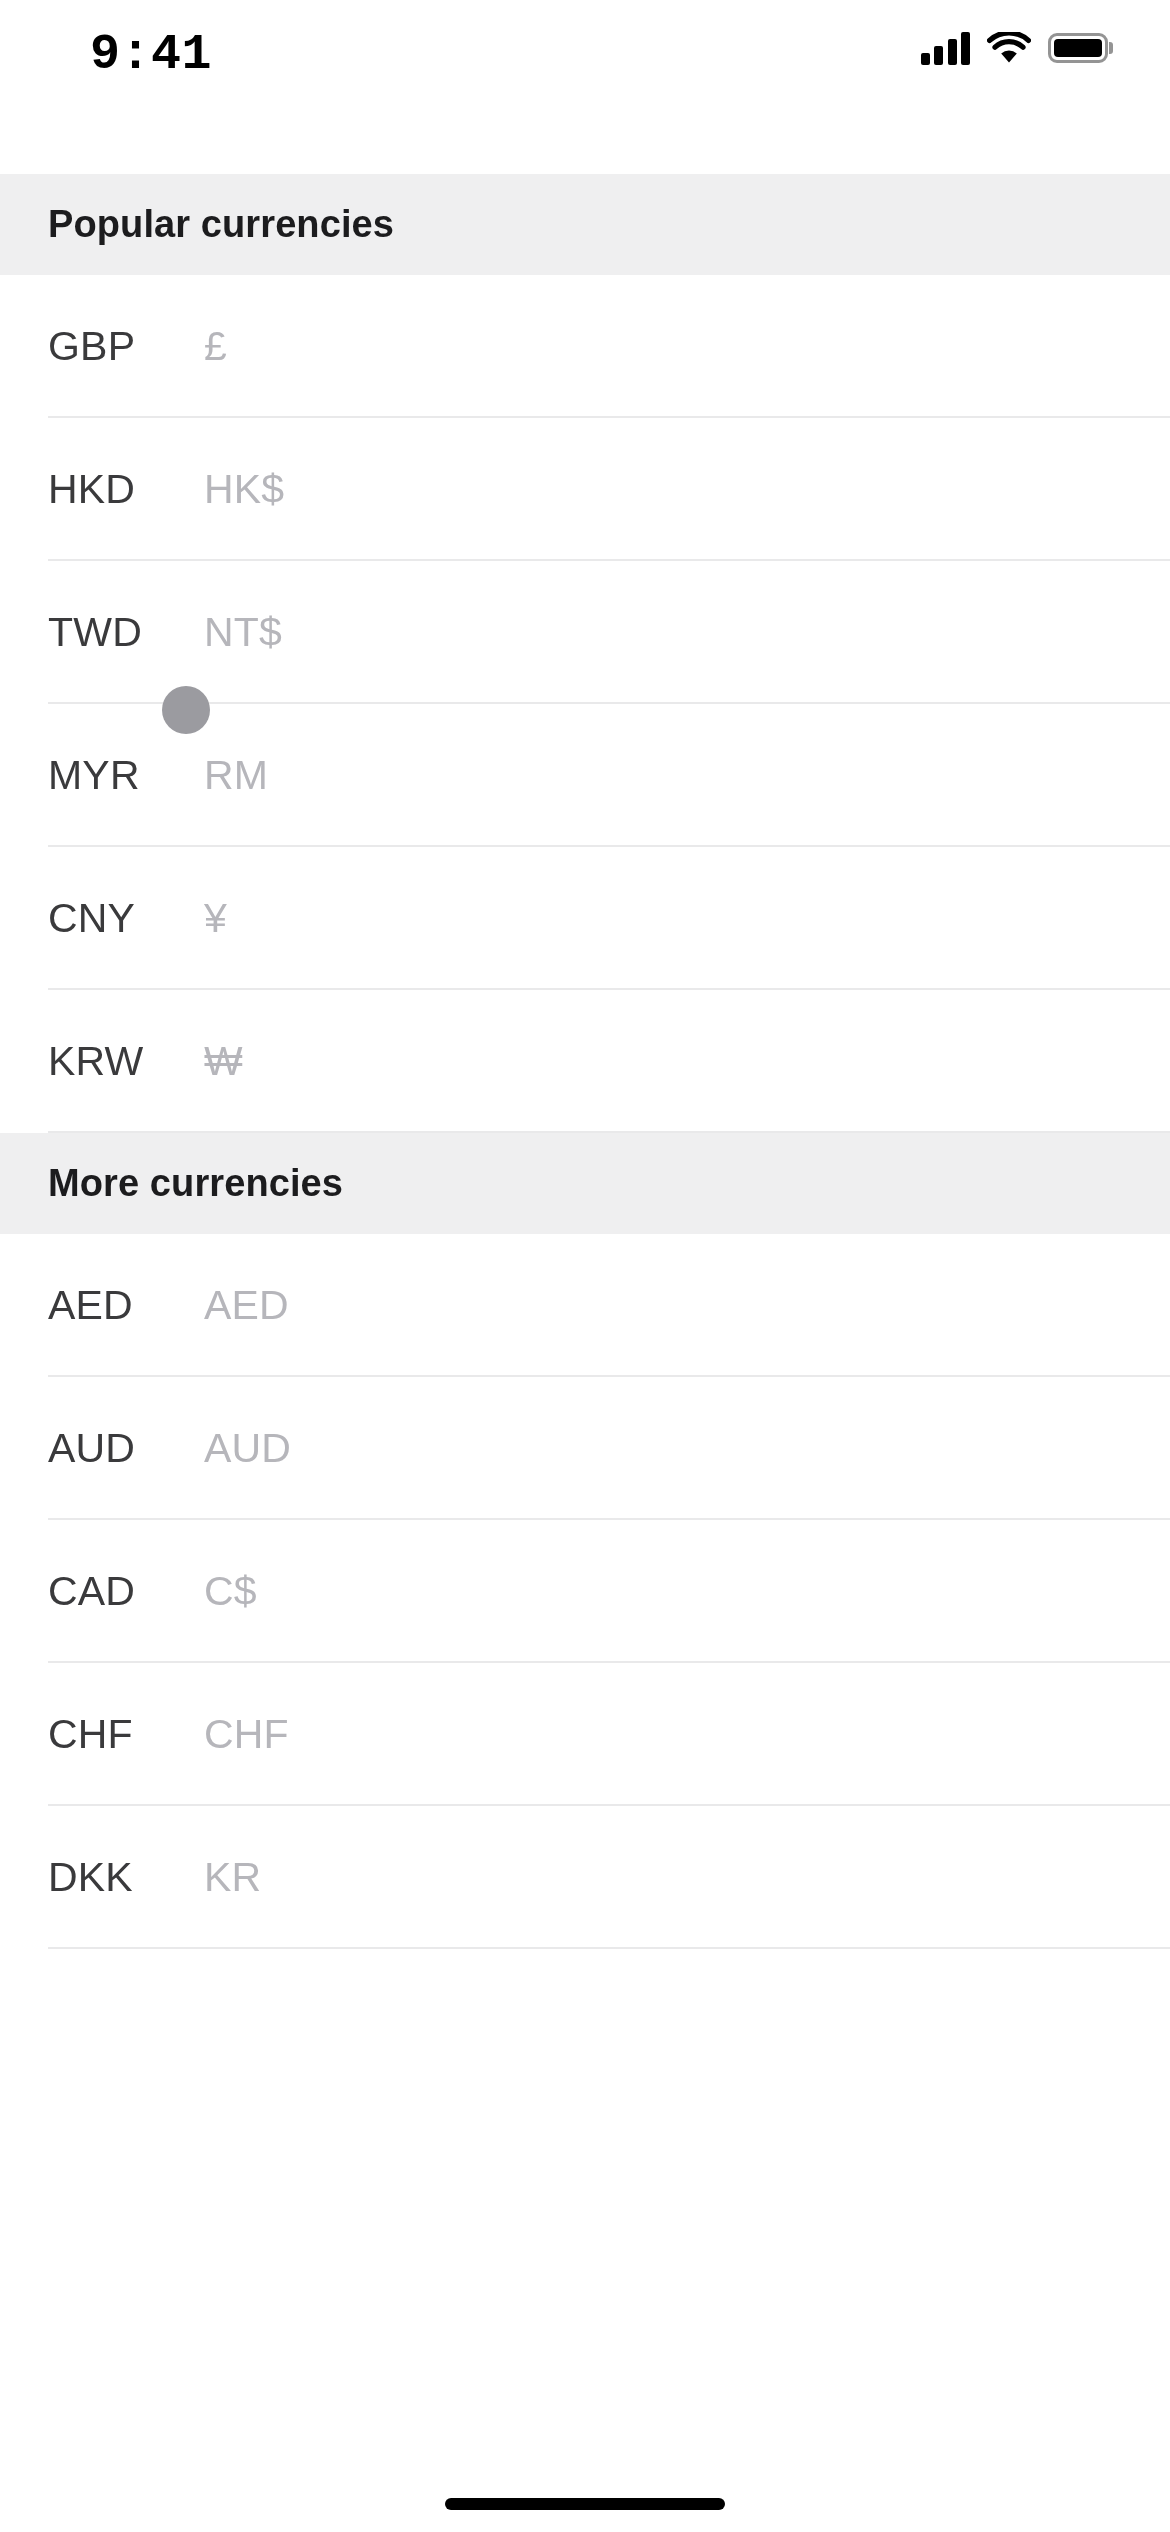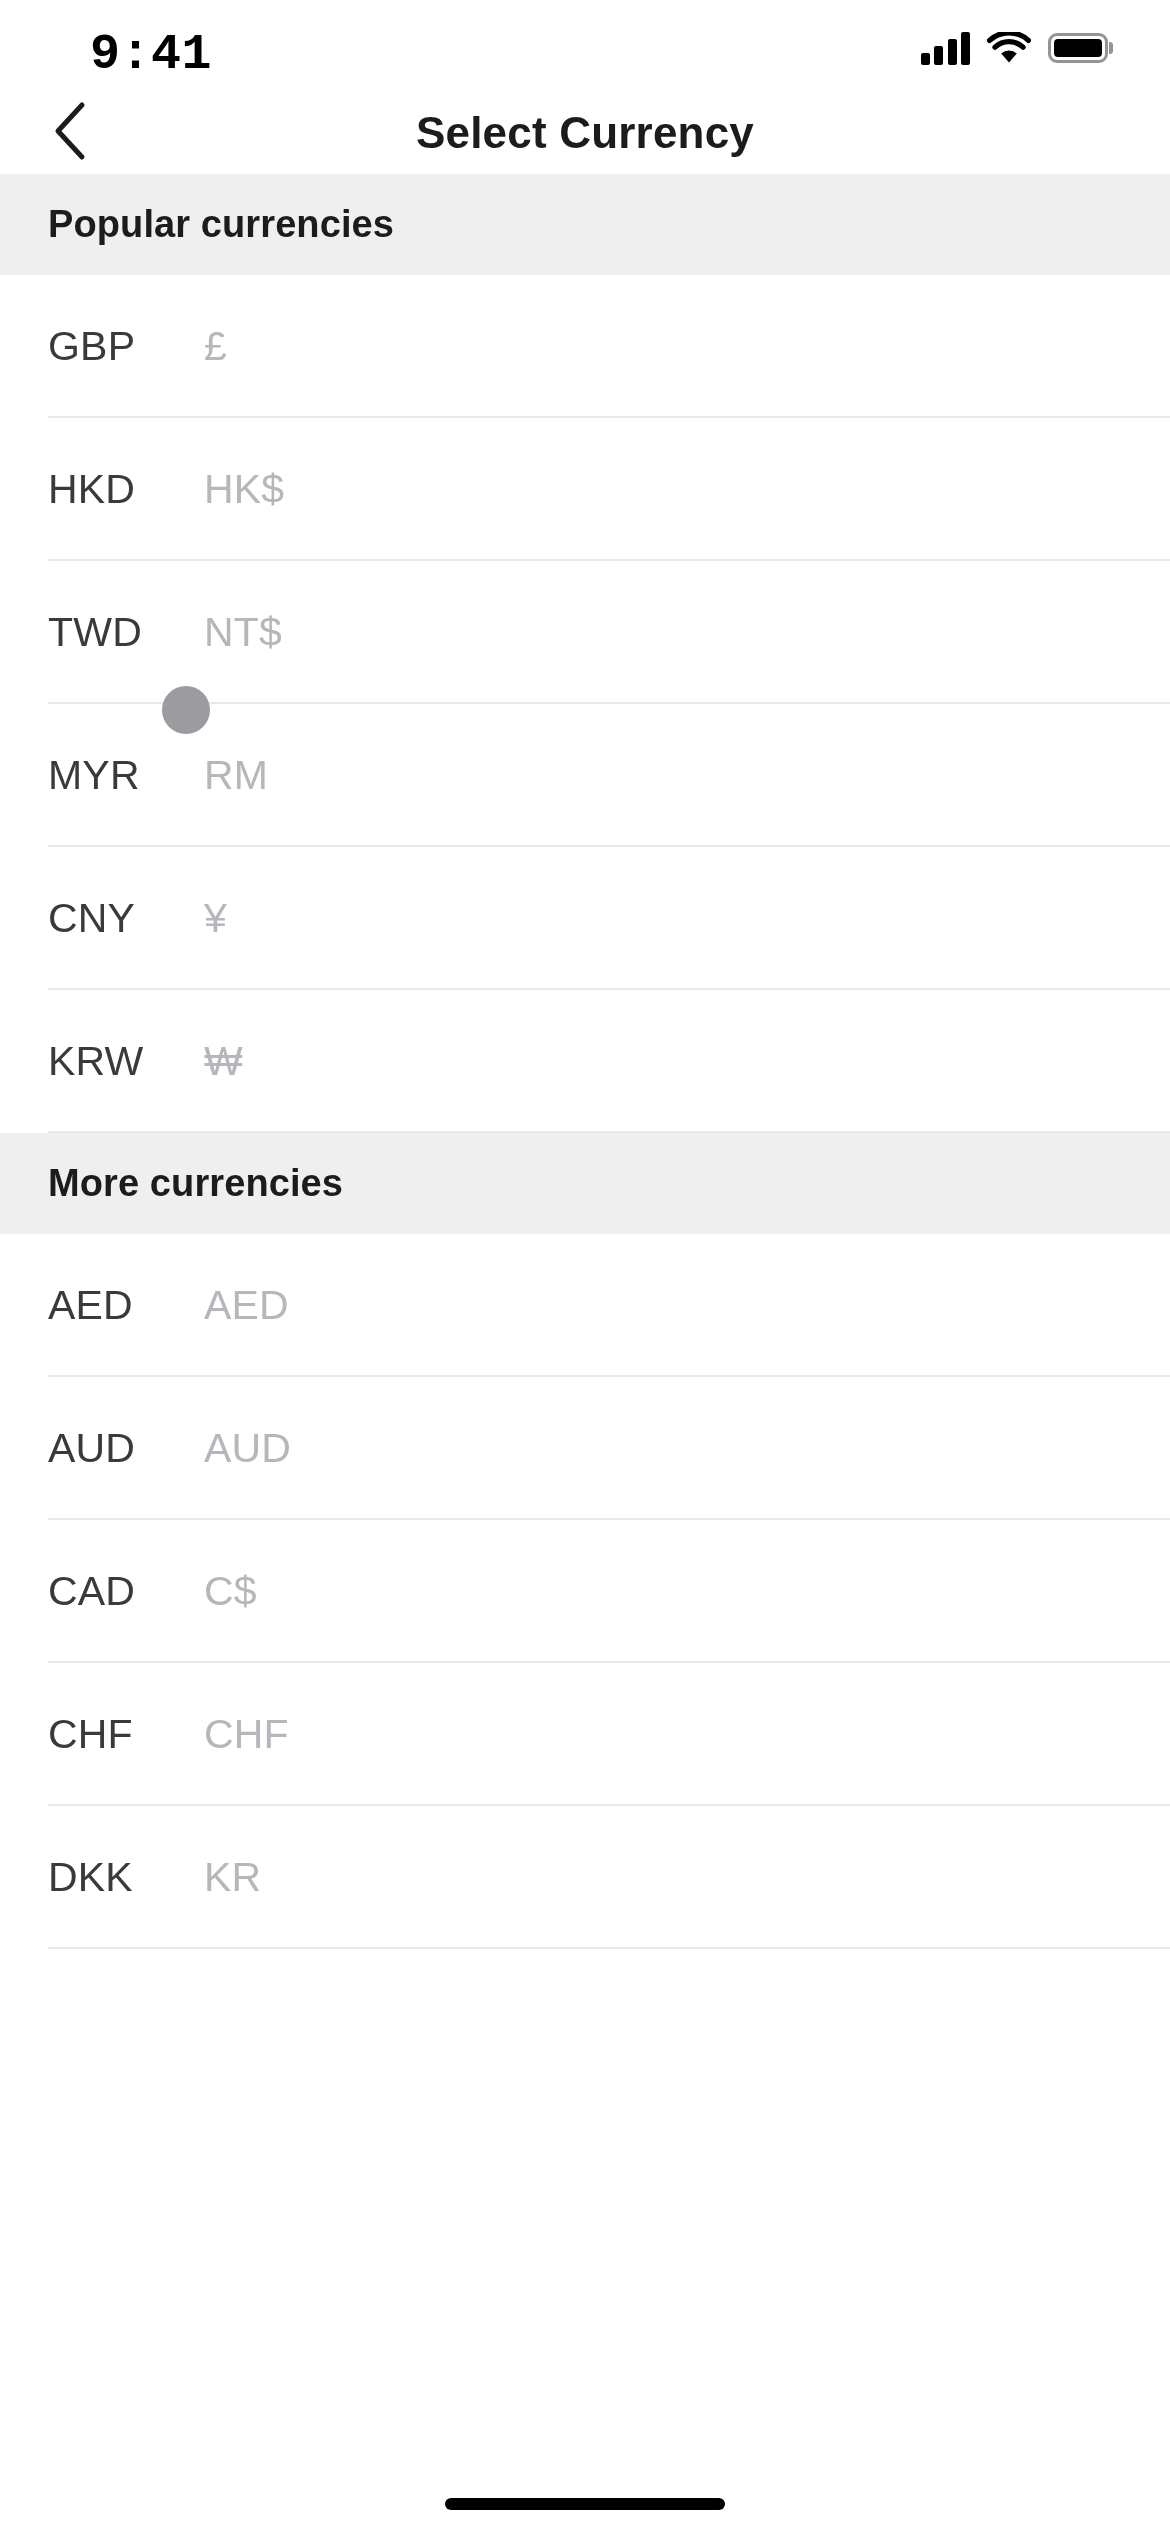--- a/index.html
+++ b/index.html
@@ -196,30 +196,20 @@
           <path d="M8.0 15.2 a20.5 20.5 0 0 1 28 0" stroke="#000" stroke-width="5.2" fill="none" stroke-linecap="round"></path>
           <path d="M2.6 8.4 a28.5 28.5 0 0 1 38.8 0" stroke="#000" stroke-width="5.2" fill="none" stroke-linecap="round"></path>
         </svg>
       </div>
       <div class="batt">
         <div class="fill"></div>
       </div>
     </div>
   </div>
 
-  <div class="navbar">
-    <div class="nav-title">Select Currency</div>
-    <div class="back-btn">
-      <span>
-        <svg width="40" height="64" viewBox="0 0 40 64">
-          <path d="M32 6 L8 32 L32 58" stroke="#1c1c1e" stroke-width="5" fill="none" stroke-linecap="round" stroke-linejoin="round"></path>
-        </svg>
-      </span>
-    </div>
-  </div>
 
   <div class="content">
     <div id="list-root">
         <div class="section-header first">Popular currencies</div>
         <div class="row">
           <span class="code">GBP</span>
           <span class="sym">£</span>
         </div>
         <div class="row">
           <span class="code">HKD</span>

